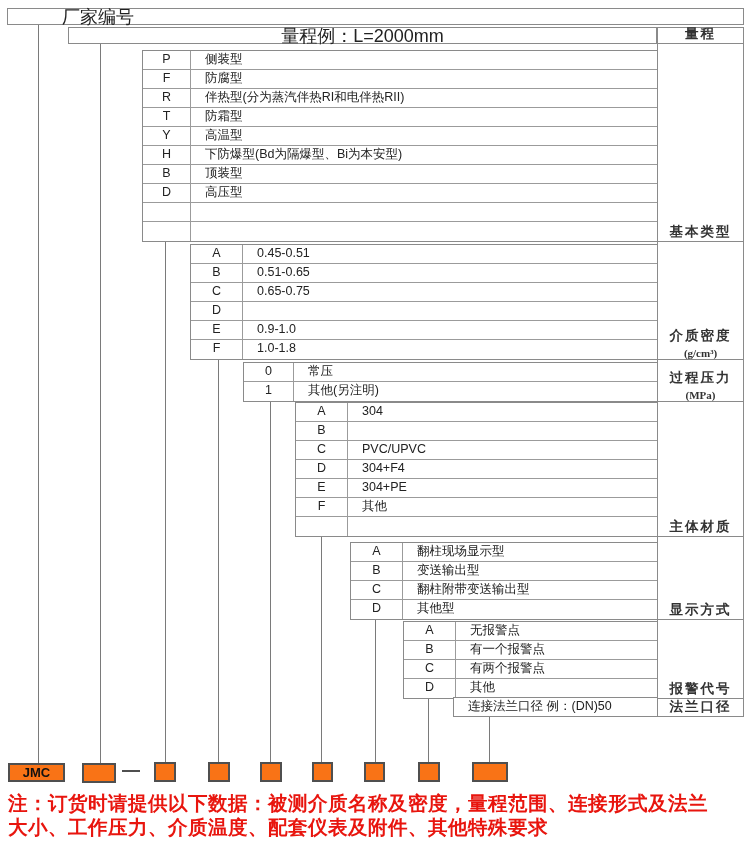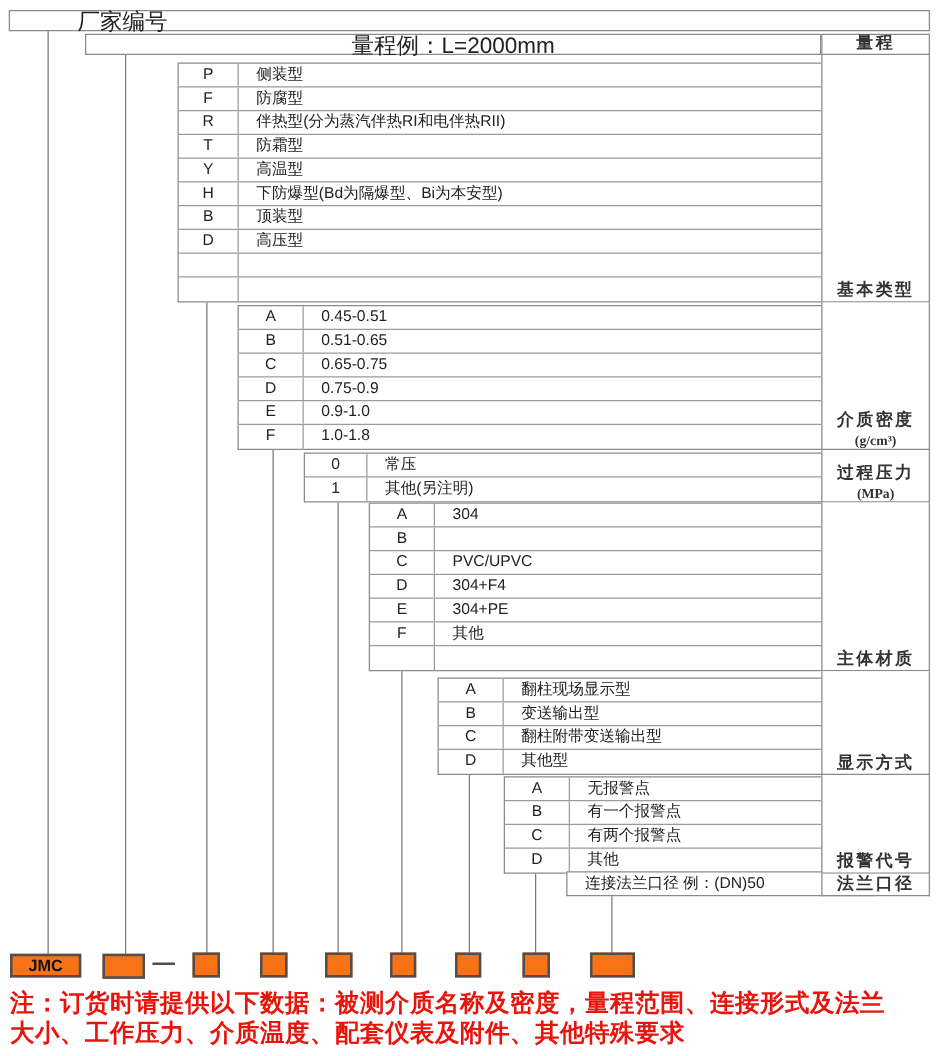--- a/index.html
+++ b/index.html
@@ -105,21 +105,20 @@
     <div class="row">
         <div class="code">B</div>
         <div class="desc">0.51-0.65</div>
       </div>
     <div class="row">
         <div class="code">C</div>
         <div class="desc">0.65-0.75</div>
       </div>
     <div class="row">
         <div class="code">D</div>
-        <div class="desc">0.75-0.9</div>
       </div>
     <div class="row">
         <div class="code">E</div>
         <div class="desc">0.9-1.0</div>
       </div>
     <div class="row">
         <div class="code">F</div>
         <div class="desc">1.0-1.8</div>
       </div>
   </div>

